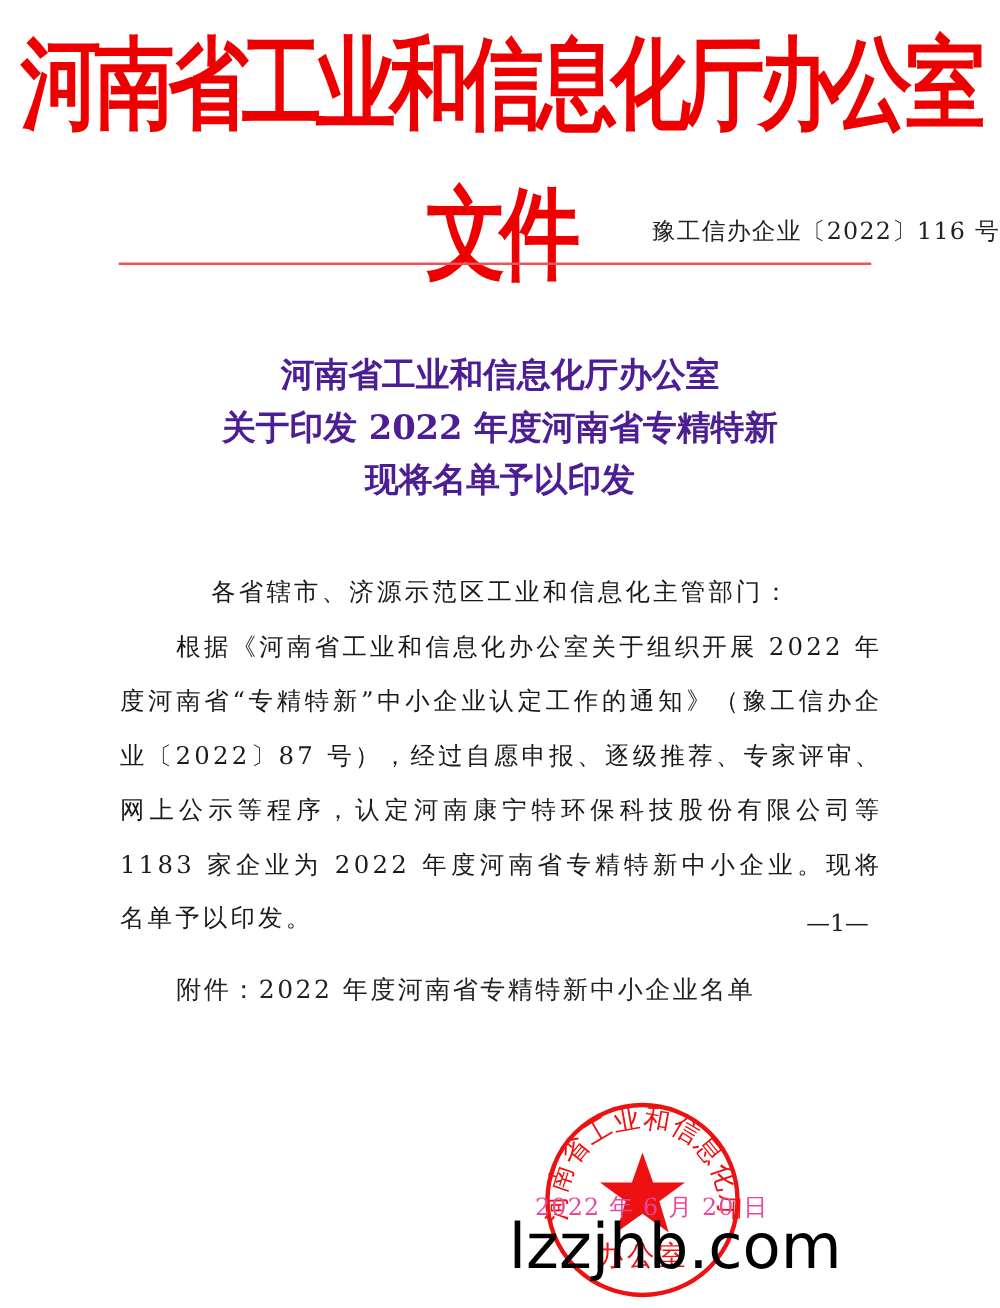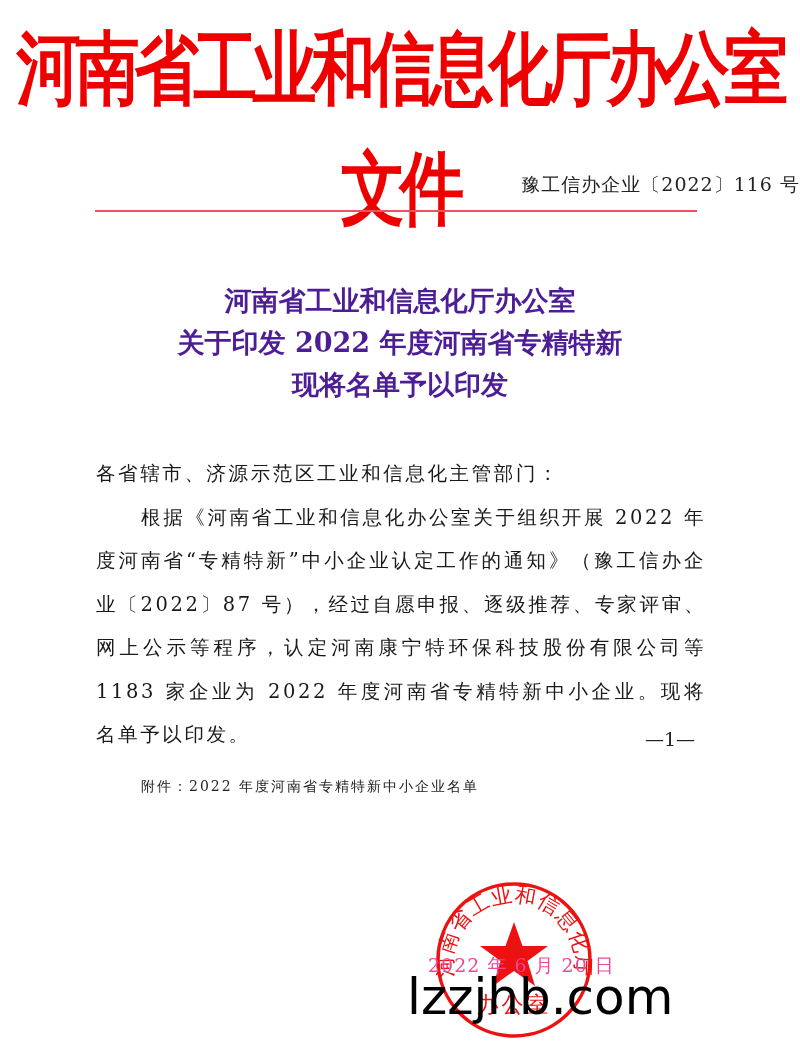--- a/index.html
+++ b/index.html
@@ -11,24 +11,24 @@
               transform: scaleY(1.25); transform-origin: top center; }
   .docno { position: absolute; left: 0; top: 172px; width: 800px; text-align: right;
            font-size: 19px; color: #222; letter-spacing: 1px; }
   .redline { position: absolute; left: 95px; top: 210px; width: 602px; height: 2px; background: #e8555f; }
   .title { position: absolute; left: 0; top: 280px; width: 800px; text-align: center;
            font-family: "DejaVu Serif", "Liberation Serif", serif; font-weight: bold;
            font-size: 27px; line-height: 42px; color: #4c1d95; }
   .title div { display: block; }
   .body { position: absolute; left: 96px; top: 452px; width: 610px;
           font-size: 19.5px; line-height: 43.5px; color: #1a1a1a; letter-spacing: 2.6px; }
-  .body p { margin: 0; }
+  .body p { margin: 0; text-align: center; }
   .body .indent { text-indent: 45px; text-align: justify; text-align-last: left; }
   .pagenum { position: absolute; left: 645px; top: 728px; font-size: 19px; color: #222; }
-  .attach { position: absolute; left: 141px; top: 778px; font-size: 14px; color: #222; letter-spacing: 2px; }
+  .attach { position: absolute; left: 141px; top: 778px; font-size: 20px; color: #222; letter-spacing: 2px; }
   .seal { position: absolute; left: 430px; top: 876px; width: 168px; height: 168px; }
   .date { position: absolute; left: 428px; top: 953px; font-size: 19px; color: #ec4899; letter-spacing: 1px; }
   .watermark { position: absolute; left: 395px; top: 968px; font-family: "DejaVu Sans", "Liberation Sans", sans-serif;
                font-size: 50px; color: #000; letter-spacing: 0px; margin-left: 12px; }
 </style>
 </head>
 <body>
 
 <div class="masthead">河南省工业和信息化厅办公室文件</div>
 

